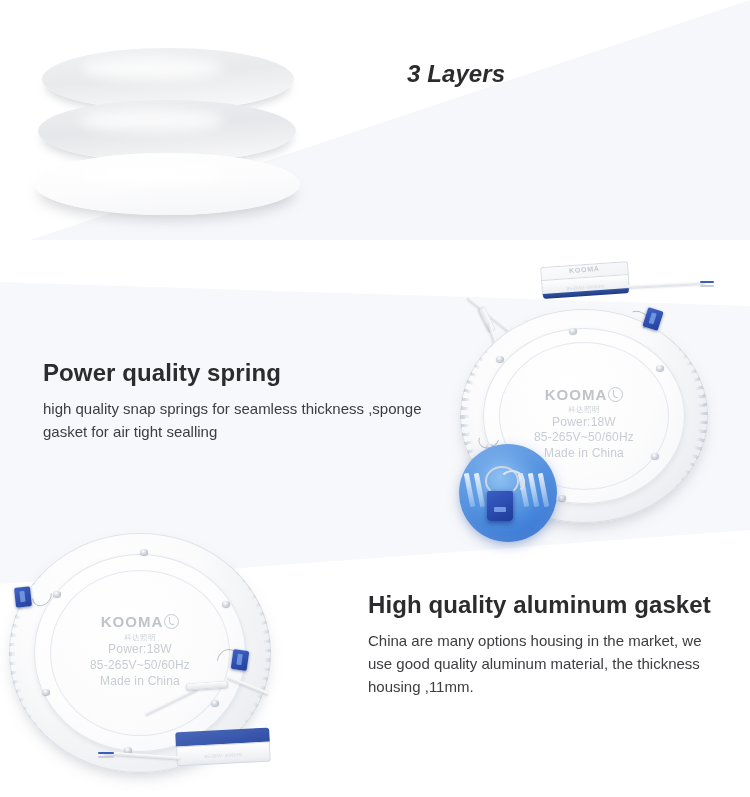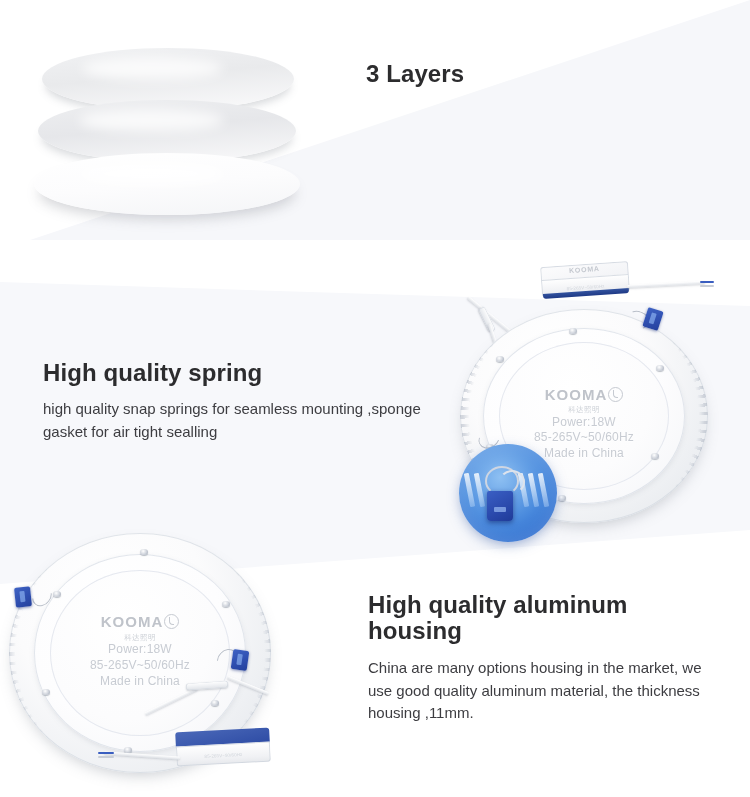--- a/index.html
+++ b/index.html
@@ -38,21 +38,21 @@
   
   .textblock{position:absolute;}
   .heading{
     font-size:24px;font-weight:bold;color:#2c2c2e;
     letter-spacing:.1px;margin:0 0 12px 0;line-height:1.1;
   }
   .body-copy{
     font-size:15px;color:#3d3d41;line-height:1.52;margin:0;
     font-weight:normal;
   }
-  #text-layers{left:366px;top:61px;width:330px;}
+  #text-layers{left:407px;top:61px;width:330px;font-style:italic;}
   #text-spring{left:43px;top:360px;width:400px;}
   #text-housing{left:368px;top:592px;width:350px;}
 
   
   #discs{position:absolute;left:34px;top:48px;width:290px;height:185px;}
   .disc{position:absolute;border-radius:50%;}
   .disc-top{
     left:8px;top:0;width:252px;height:62px;
     background:linear-gradient(175deg,#f1f2f4 0%,#e9eaec 45%,#fbfbfc 100%);
     box-shadow:0 7px 9px -4px rgba(120,125,135,.30);
@@ -241,22 +241,22 @@
     <div class="disc disc-bot">
       <div class="disc-shine"></div>
     </div>
   </div>
 
   <div class="textblock" id="text-layers">
     <h2 class="heading">3 Layers</h2>
   </div>
 
   <div class="textblock" id="text-spring">
-    <h2 class="heading">High quality spring</h2>
-    <p class="body-copy">high quality snap springs for seamless mounting ,sponge gasket for air tight sealling</p>
+    <h2 class="heading">Power quality spring</h2>
+    <p class="body-copy">high quality snap springs for seamless thickness ,sponge gasket for air tight sealling</p>
   </div>
 
   <div class="driver" style="left:541px;top:264px;width:88px;height:30px;transform:rotate(-4deg);">
     <div class="driver-top">
       <div class="driver-brand">KOOMA</div>
     </div>
     <div class="driver-side">
       <div class="driver-spec">85-265V~50/60Hz</div>
     </div>
     <div class="driver-blue"></div>
@@ -353,17 +353,17 @@
     <div class="driver-top" style="background:linear-gradient(170deg,#4a68b8 0%,#2d4ba4 100%);box-shadow:none;"></div>
     <div class="driver-side">
       <div class="driver-spec">85-265V~50/60Hz</div>
     </div>
   </div>
   <div class="cable-straight" style="left:104px;top:754px;width:76px;transform:rotate(4deg);"></div>
   <div class="wire-tip" style="left:98px;top:752px;width:16px;background:#3a5ec0;"></div>
   <div class="wire-tip" style="left:98px;top:756px;width:16px;background:#c9ced7;"></div>
 
   <div class="textblock" id="text-housing">
-    <h2 class="heading">High quality aluminum housing</h2>
+    <h2 class="heading">High quality aluminum gasket</h2>
     <p class="body-copy">China are many options housing in the market, we use good quality aluminum material, the thickness housing ,11mm.</p>
   </div>
 
 </div>
 
 </body></html>

